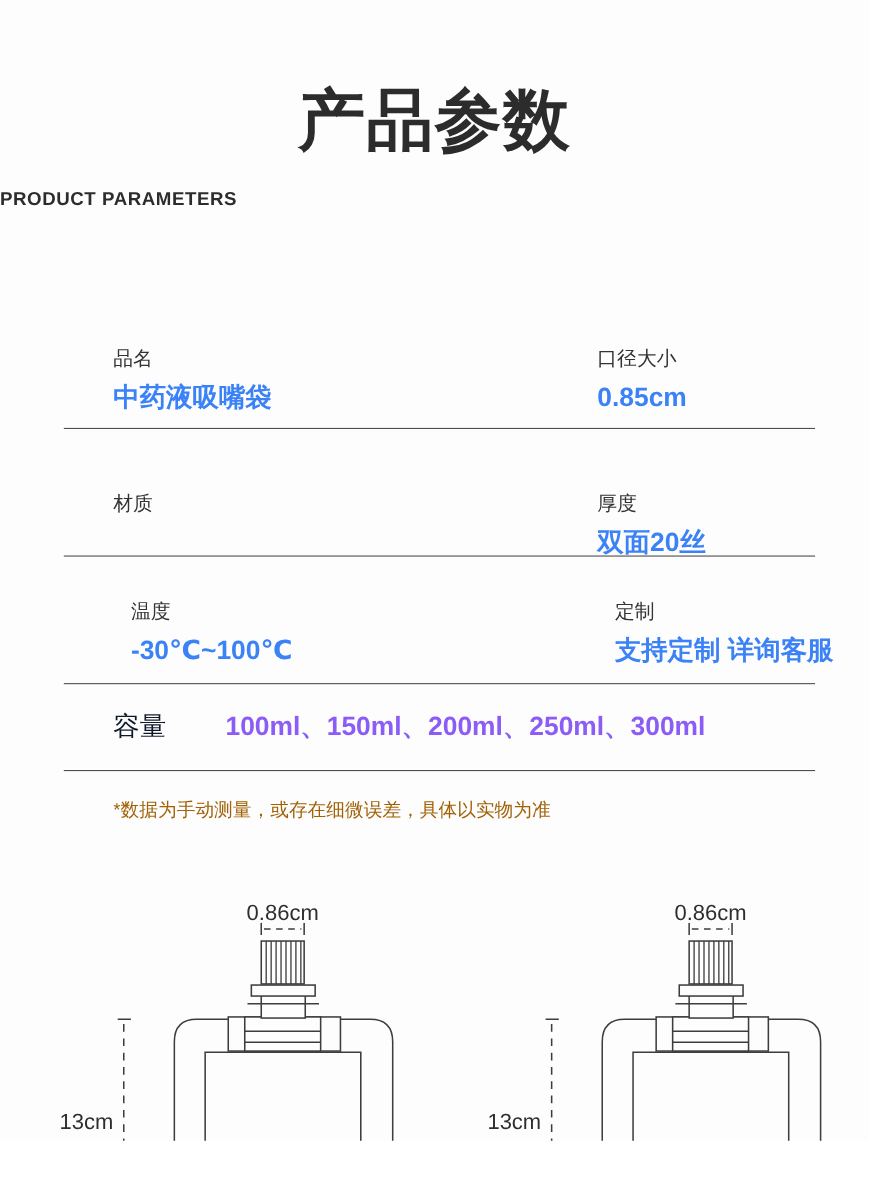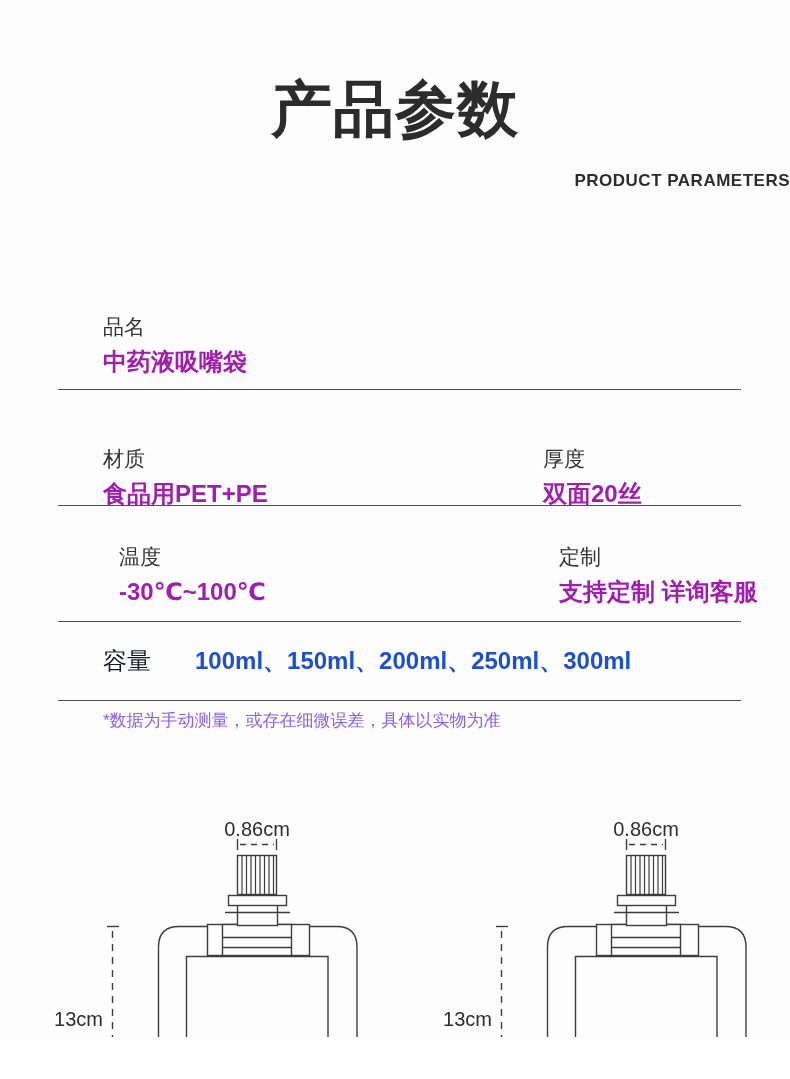--- a/index.html
+++ b/index.html
@@ -12,73 +12,76 @@
     color:#2d2d2d;
   }
   .title{
     position:absolute;top:76px;left:0;right:0;
     text-align:center;
     font-size:61px;font-weight:900;letter-spacing:1px;
     color:#2c2c2c;line-height:1.1;
   }
   .subtitle{
     position:absolute;top:171px;left:0;right:0;
-    text-align:right;
+    text-align:left;
     font-size:17px;font-weight:700;letter-spacing:0.5px;
     color:#2c2c2c;
   }
   .cell{position:absolute;white-space:nowrap;}
-  .cell .label{font-size:21px;font-weight:400;color:#333;line-height:21px;}
-  .cell .value{font-size:24px;font-weight:700;color:#a21caf;line-height:26px;margin-top:12px;}
+  .cell .label{font-size:18px;font-weight:400;color:#333;line-height:21px;}
+  .cell .value{font-size:24px;font-weight:700;color:#3b82f6;line-height:26px;margin-top:12px;}
   .col-left{left:103px;}
   .col-right{left:543px;}
   .row-1{top:316px;}
   .row-2{top:448px;}
   .row-3{top:546px;margin-left:16px;}
   .divider{
     position:absolute;left:58px;width:683px;height:1px;
     background:#4f4f4f;
   }
   .capacity-label{
     position:absolute;left:103px;top:648px;
     font-size:24px;font-weight:400;color:#0f172a;line-height:26px;
   }
   .capacity-value{
-    position:absolute;left:195px;top:647px;
-    font-size:24px;font-weight:700;color:#1d4ed8;line-height:27px;
+    position:absolute;left:205px;top:647px;
+    font-size:24px;font-weight:700;color:#8b5cf6;line-height:27px;
     white-space:nowrap;
     text-align:center;
   }
   .note{
-    position:absolute;left:103px;top:709px;
-    font-size:17px;font-weight:400;color:#8b5cf6;
+    position:absolute;left:103px;top:725px;
+    font-size:17px;font-weight:400;color:#a16207;
     white-space:nowrap;
   }
   .diagram{position:absolute;top:810px;}
   .diagram-left{left:40px;}
   .diagram-right{left:429px;}
   svg text{font-family:"Liberation Sans","DejaVu Sans",sans-serif;}
 </style>
 </head>
 <body>
 
 <div class="page">
 
   <div class="title">产品参数</div>
   <div class="subtitle">PRODUCT PARAMETERS</div>
 
   <div class="cell col-left row-1">
     <div class="label">品名</div>
     <div class="value">中药液吸嘴袋</div>
   </div>
+  <div class="cell col-right row-1">
+    <div class="label">口径大小</div>
+    <div class="value">0.85cm</div>
+  </div>
   <div class="divider" style="top:389px"></div>
 
   <div class="cell col-left row-2">
     <div class="label">材质</div>
-    <div class="value">食品用PET+PE</div>
   </div>
   <div class="cell col-right row-2">
     <div class="label">厚度</div>
     <div class="value">双面20丝</div>
   </div>
   <div class="divider" style="top:505px"></div>
 
   <div class="cell col-left row-3">
     <div class="label">温度</div>
     <div class="value">-30℃~100℃</div>

